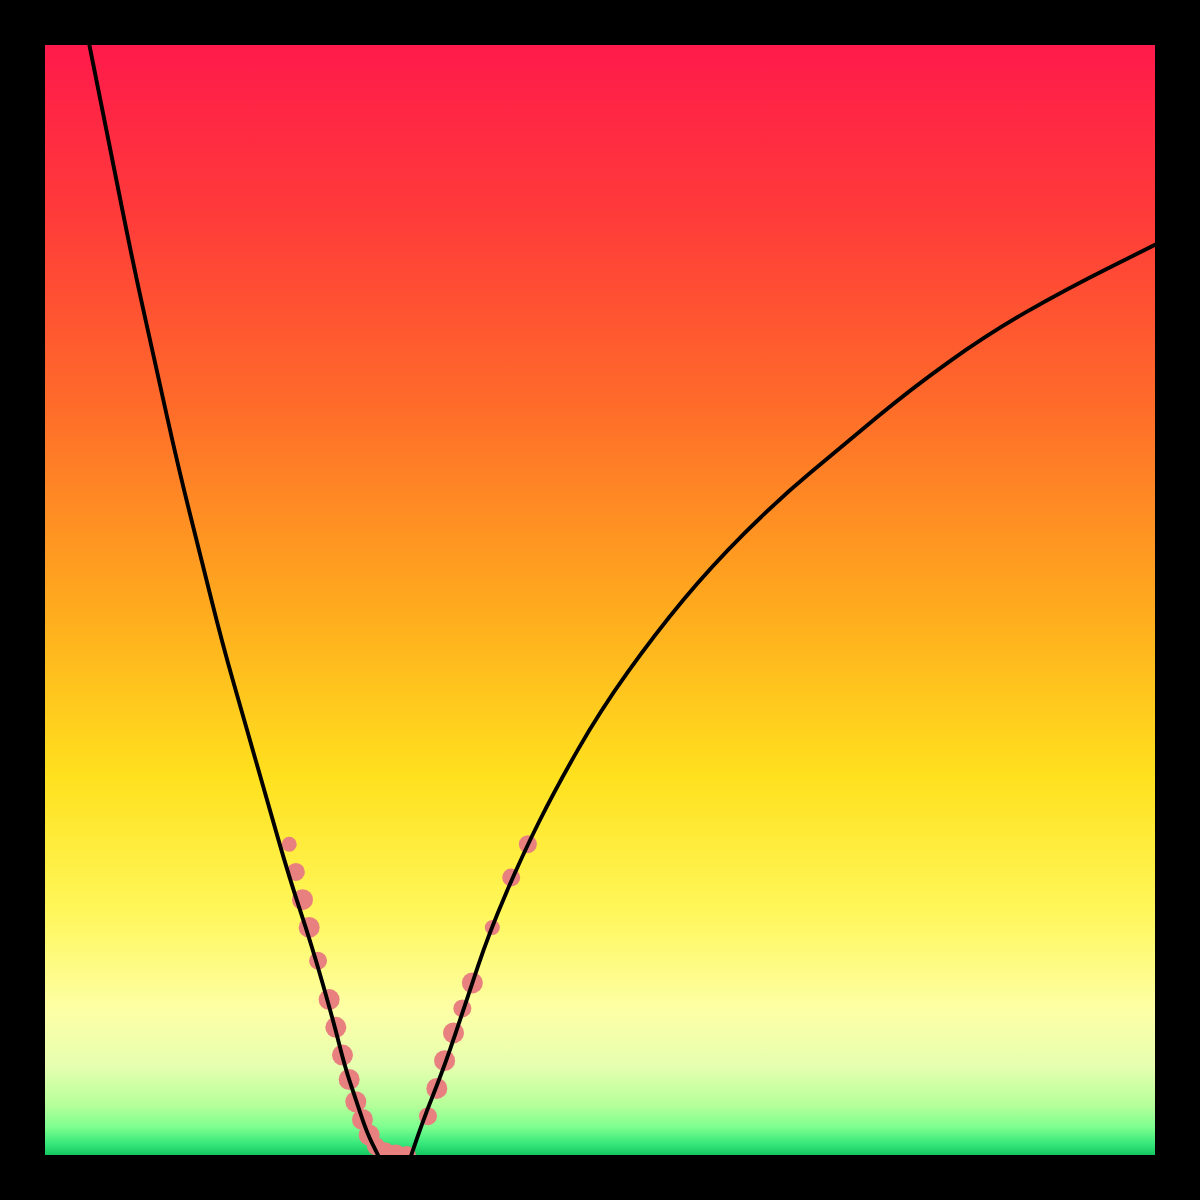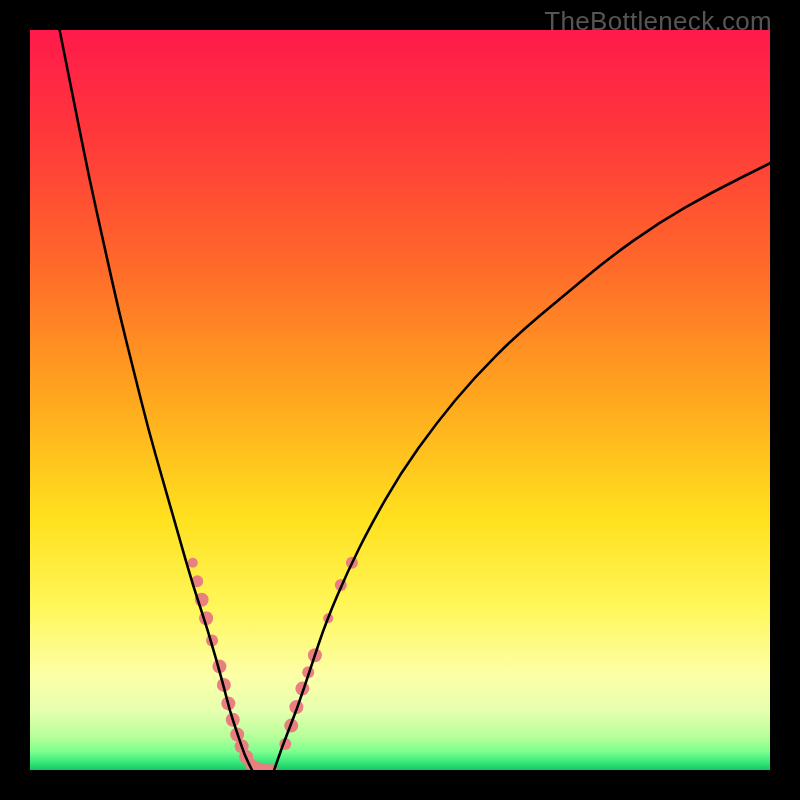--- a/index.html
+++ b/index.html
@@ -40,21 +40,20 @@
     font-size: 26px;
     font-weight: 500;
     color: #555;
     letter-spacing: 0.3px;
   }
 </style>
 </head>
 <body>
 
 <div class="frame">
-  <div class="watermark">TheBottleneck.com</div>
   <div class="plot-area">
     <svg class="gradient" viewBox="0 0 740 740" preserveAspectRatio="none">
       <defs>
         <linearGradient id="bg-grad" x1="0" y1="0" x2="0" y2="1">
             <stop offset="0%" stop-color="#ff1a4b"></stop>
             <stop offset="15%" stop-color="#ff3a3a"></stop>
             <stop offset="32%" stop-color="#ff6a2a"></stop>
             <stop offset="50%" stop-color="#ffa81e"></stop>
             <stop offset="66%" stop-color="#ffe11e"></stop>
             <stop offset="78%" stop-color="#fff75a"></stop>

